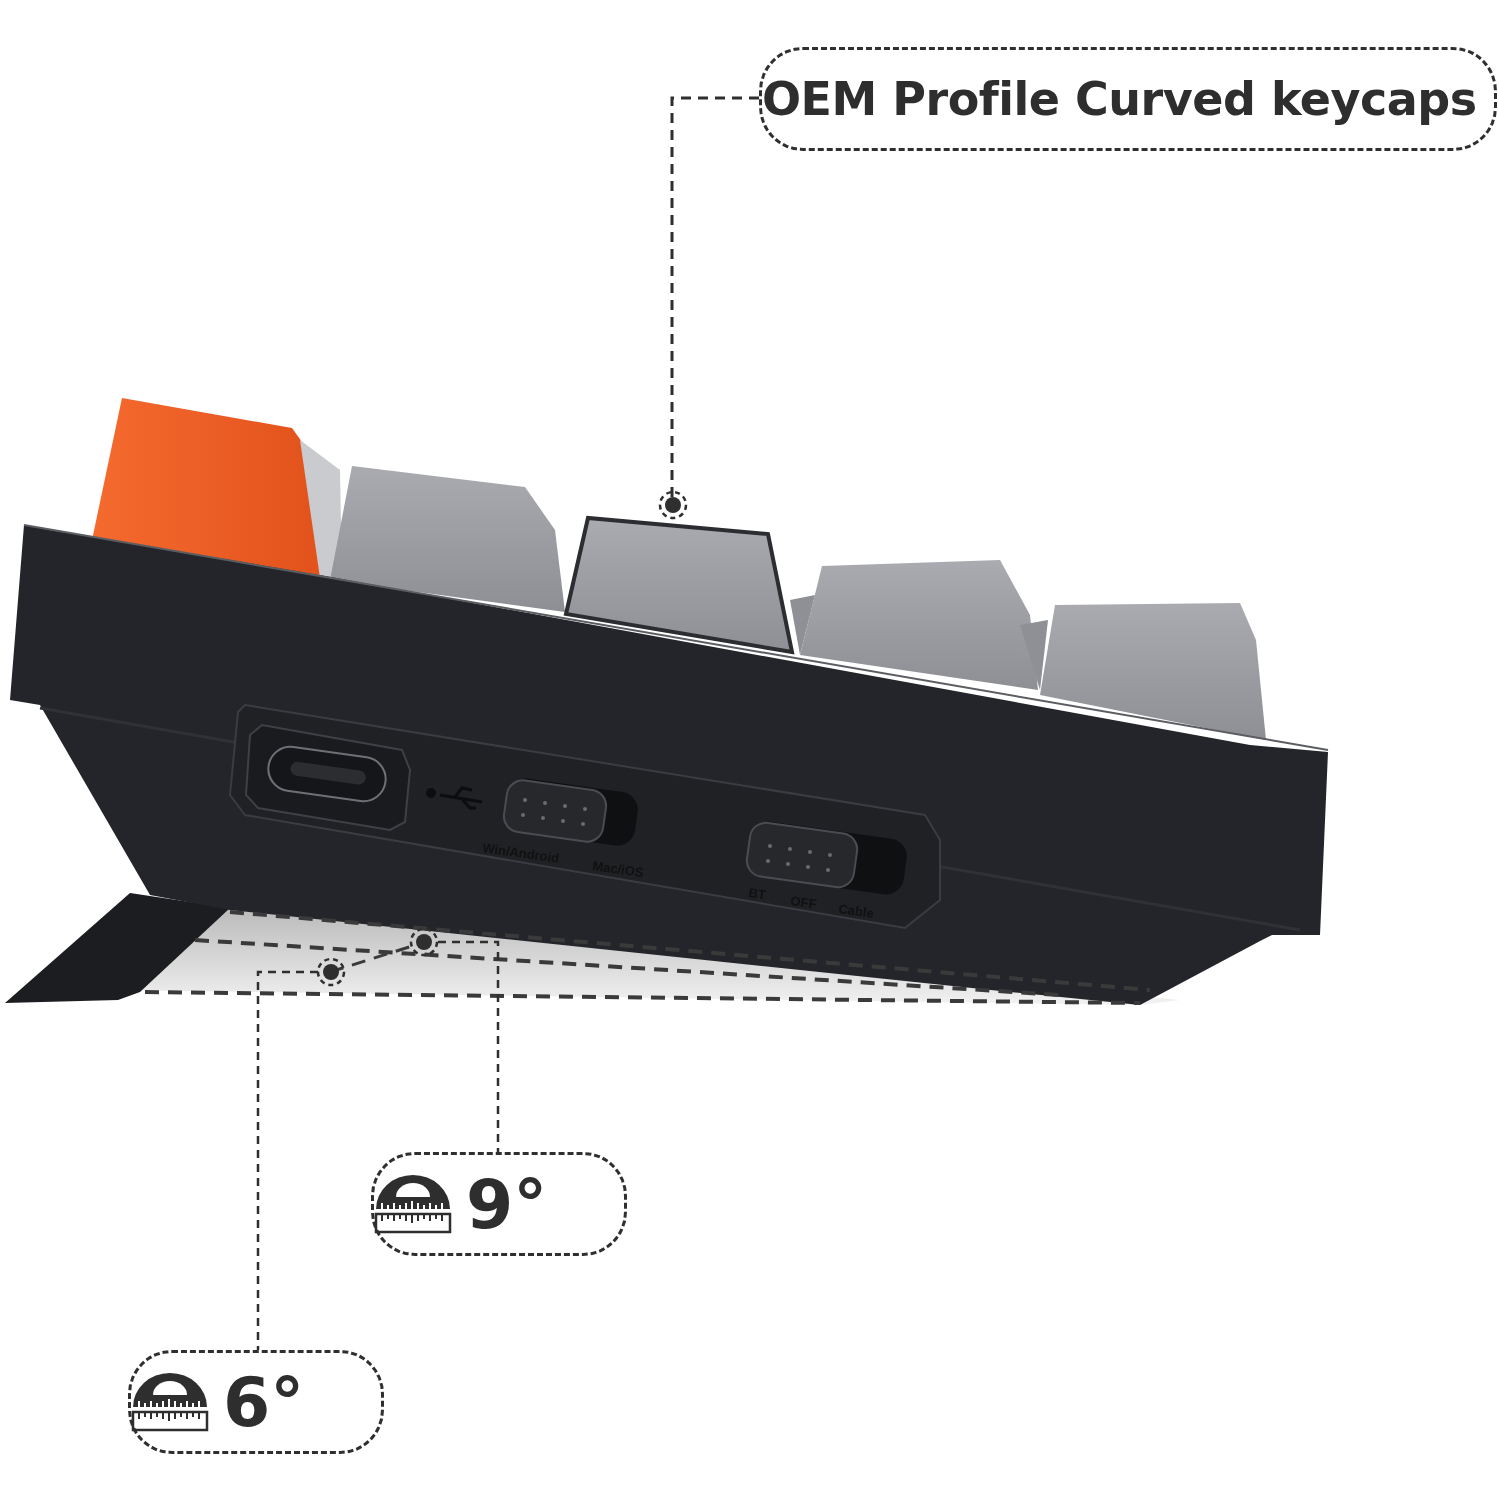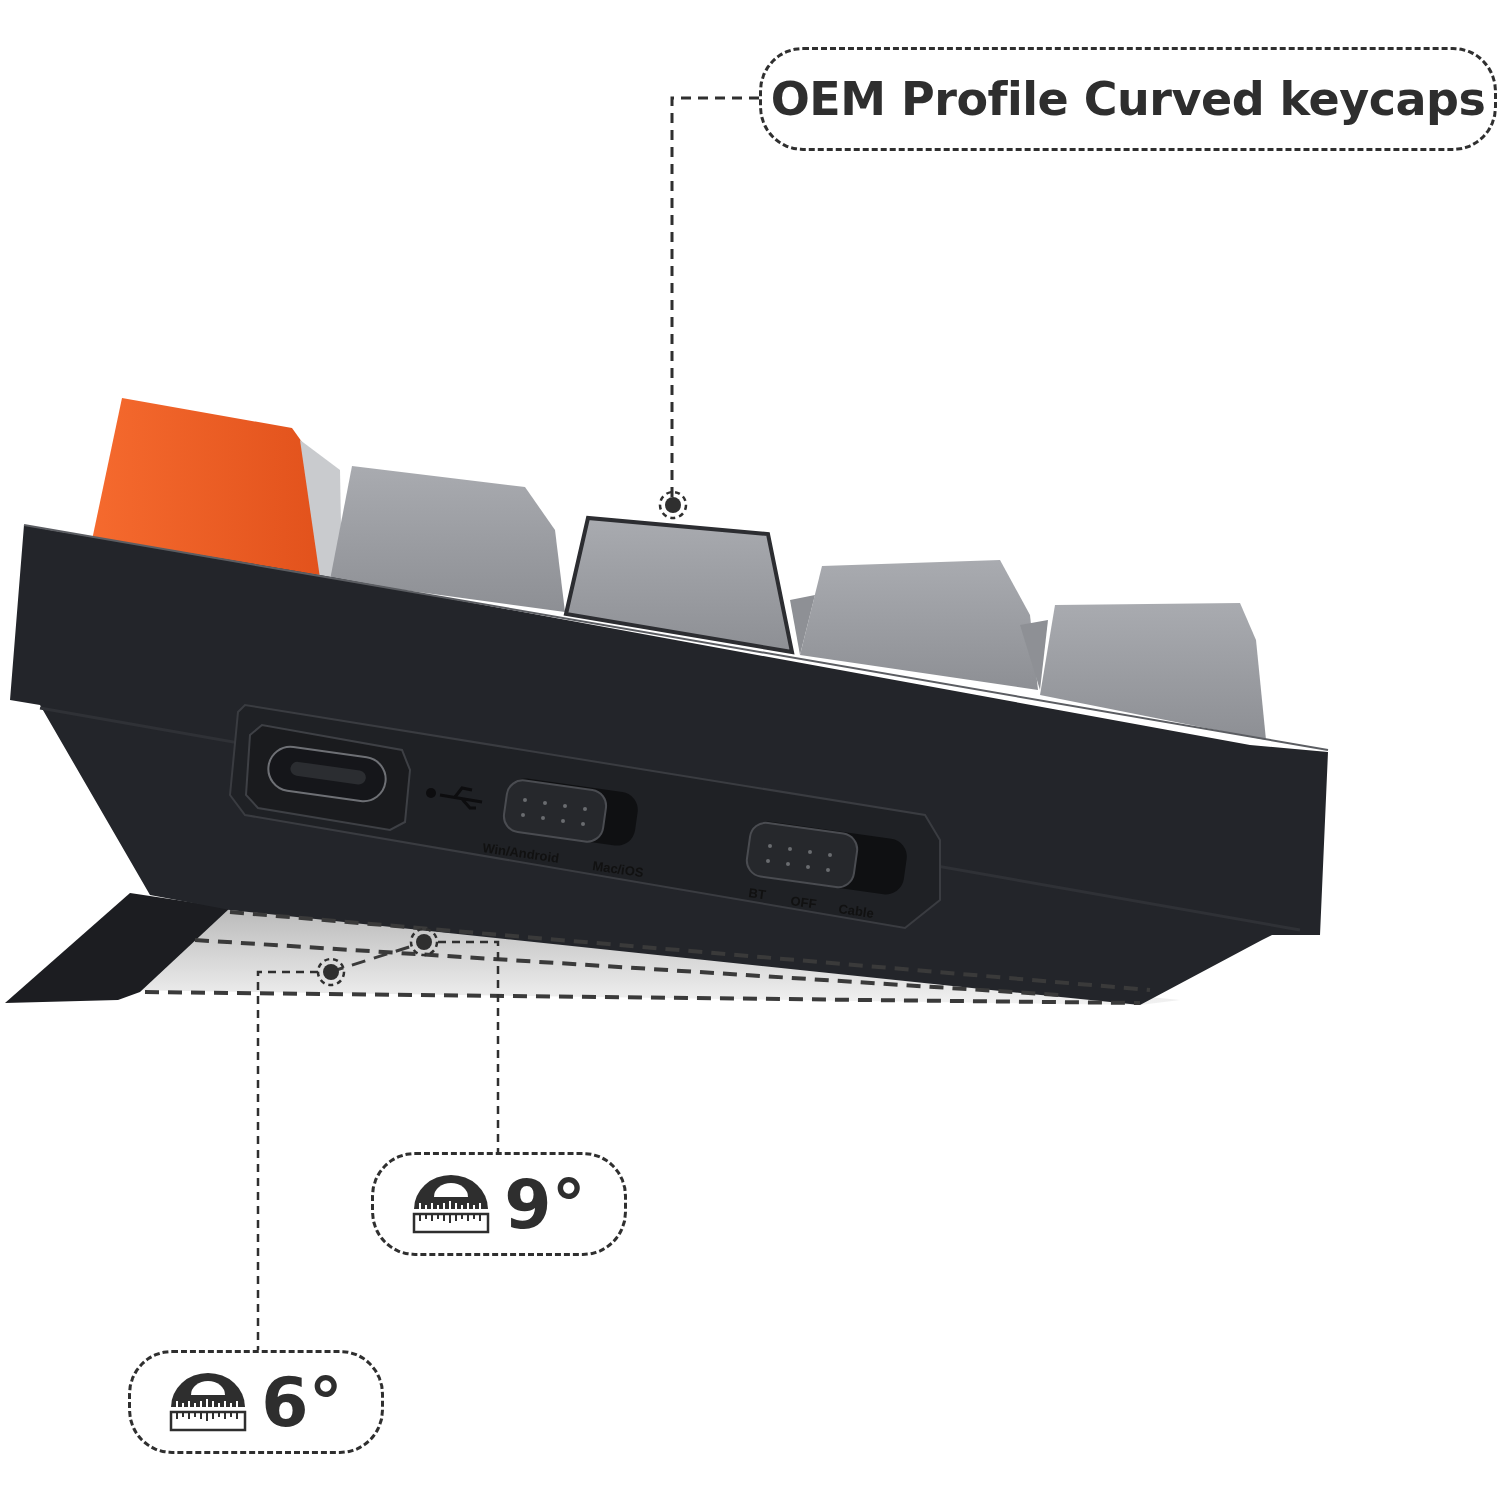--- a/index.html
+++ b/index.html
@@ -1,18 +1,18 @@
 <!DOCTYPE html>
 <html><head>
 <meta charset="utf-8">
 <style>
   html, body { margin:0; padding:0; background:#ffffff; }
   body { width:1499px; height:1499px; position:relative; overflow:hidden; font-family:"DejaVu Sans", sans-serif; }
   #scene { position:absolute; left:0; top:0; width:1499px; height:1499px; }
-  .callout { position:absolute; border:3px dashed #2f2f2f; border-radius:44px; background:#fff; display:flex; align-items:center; justify-content:center; color:#2e2e2e; box-sizing:border-box; }
+  .callout { position:absolute; border:3px dashed #2f2f2f; border-radius:44px; background:#fff; display:flex; align-items:center; color:#2e2e2e; box-sizing:border-box; }
   .callout-top { left:759px; top:47px; width:738px; height:104px; font-size:46px; font-weight:bold; letter-spacing:-0.5px; }
   .callout-angle { height:104px; width:256px; font-size:68px; font-weight:bold; gap:14px; }
   .callout-9 { left:371px; top:1152px; }
   .callout-6 { left:128px; top:1350px; }
   .angle-icon { width:78px; height:62px; display:block; }
   .port-label { font-family:"Liberation Sans", sans-serif; font-size:13px; fill:#111; font-weight:bold; }
 </style>
 </head>
 <body>
 

